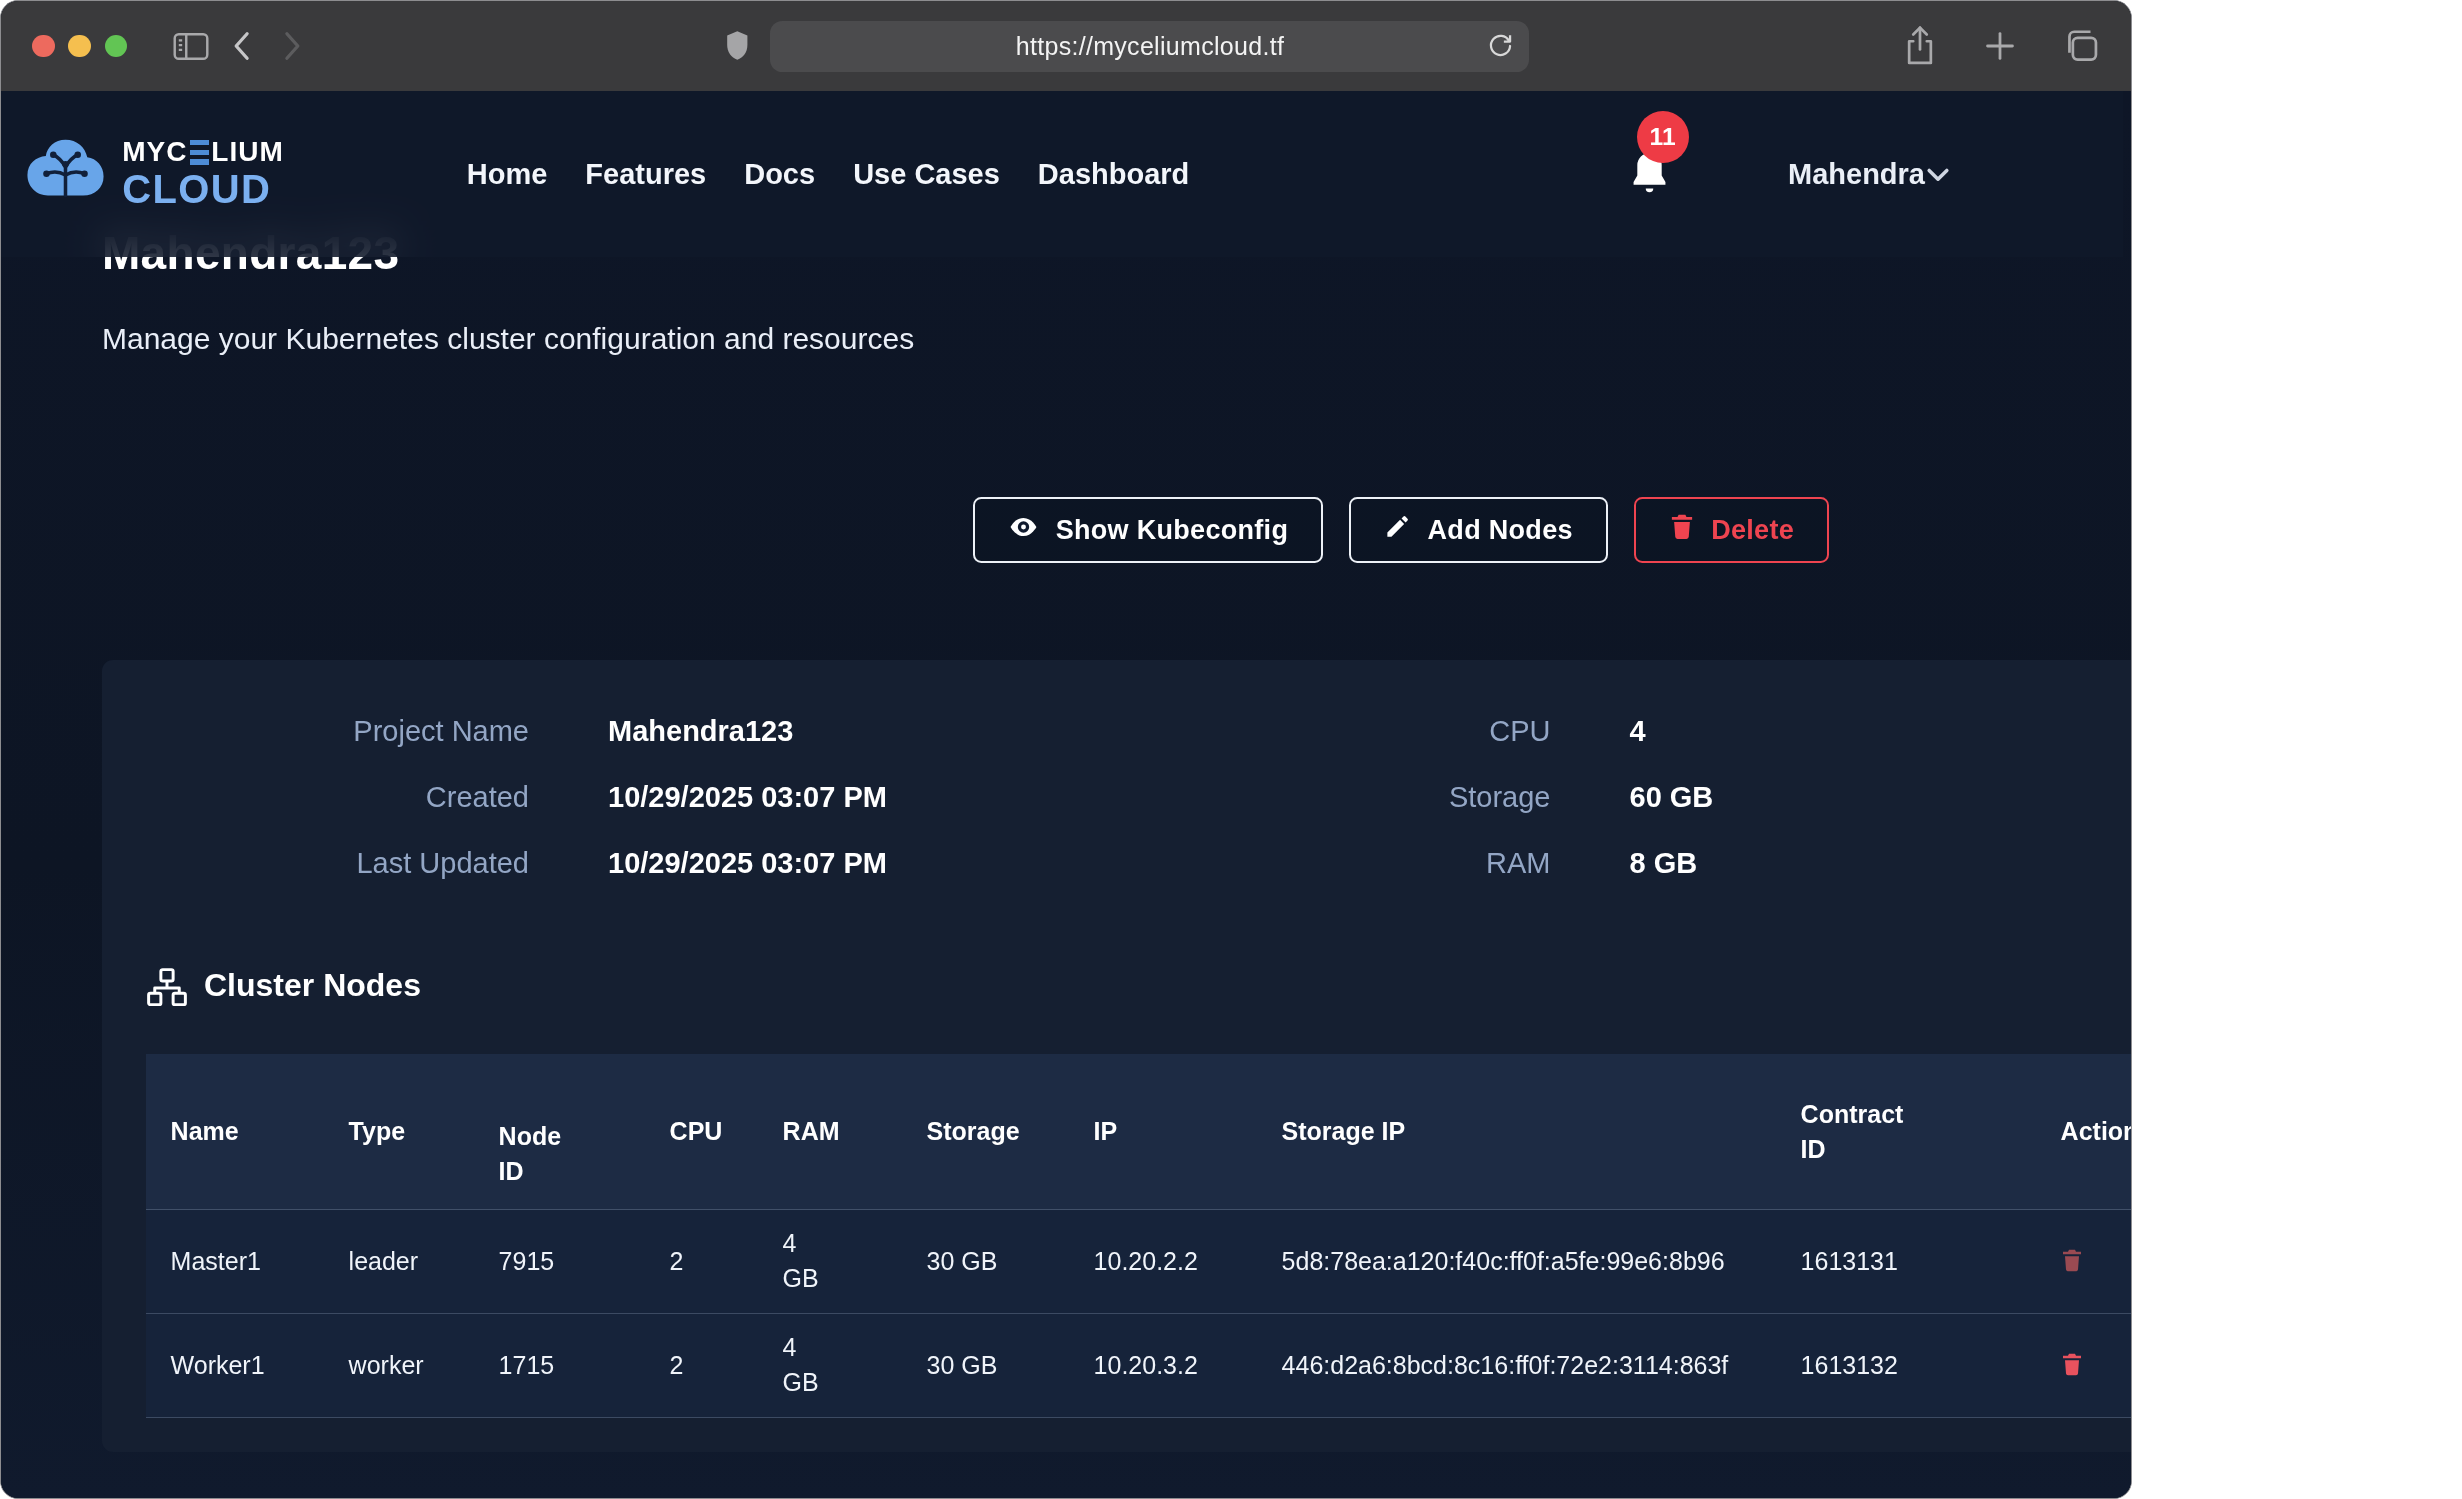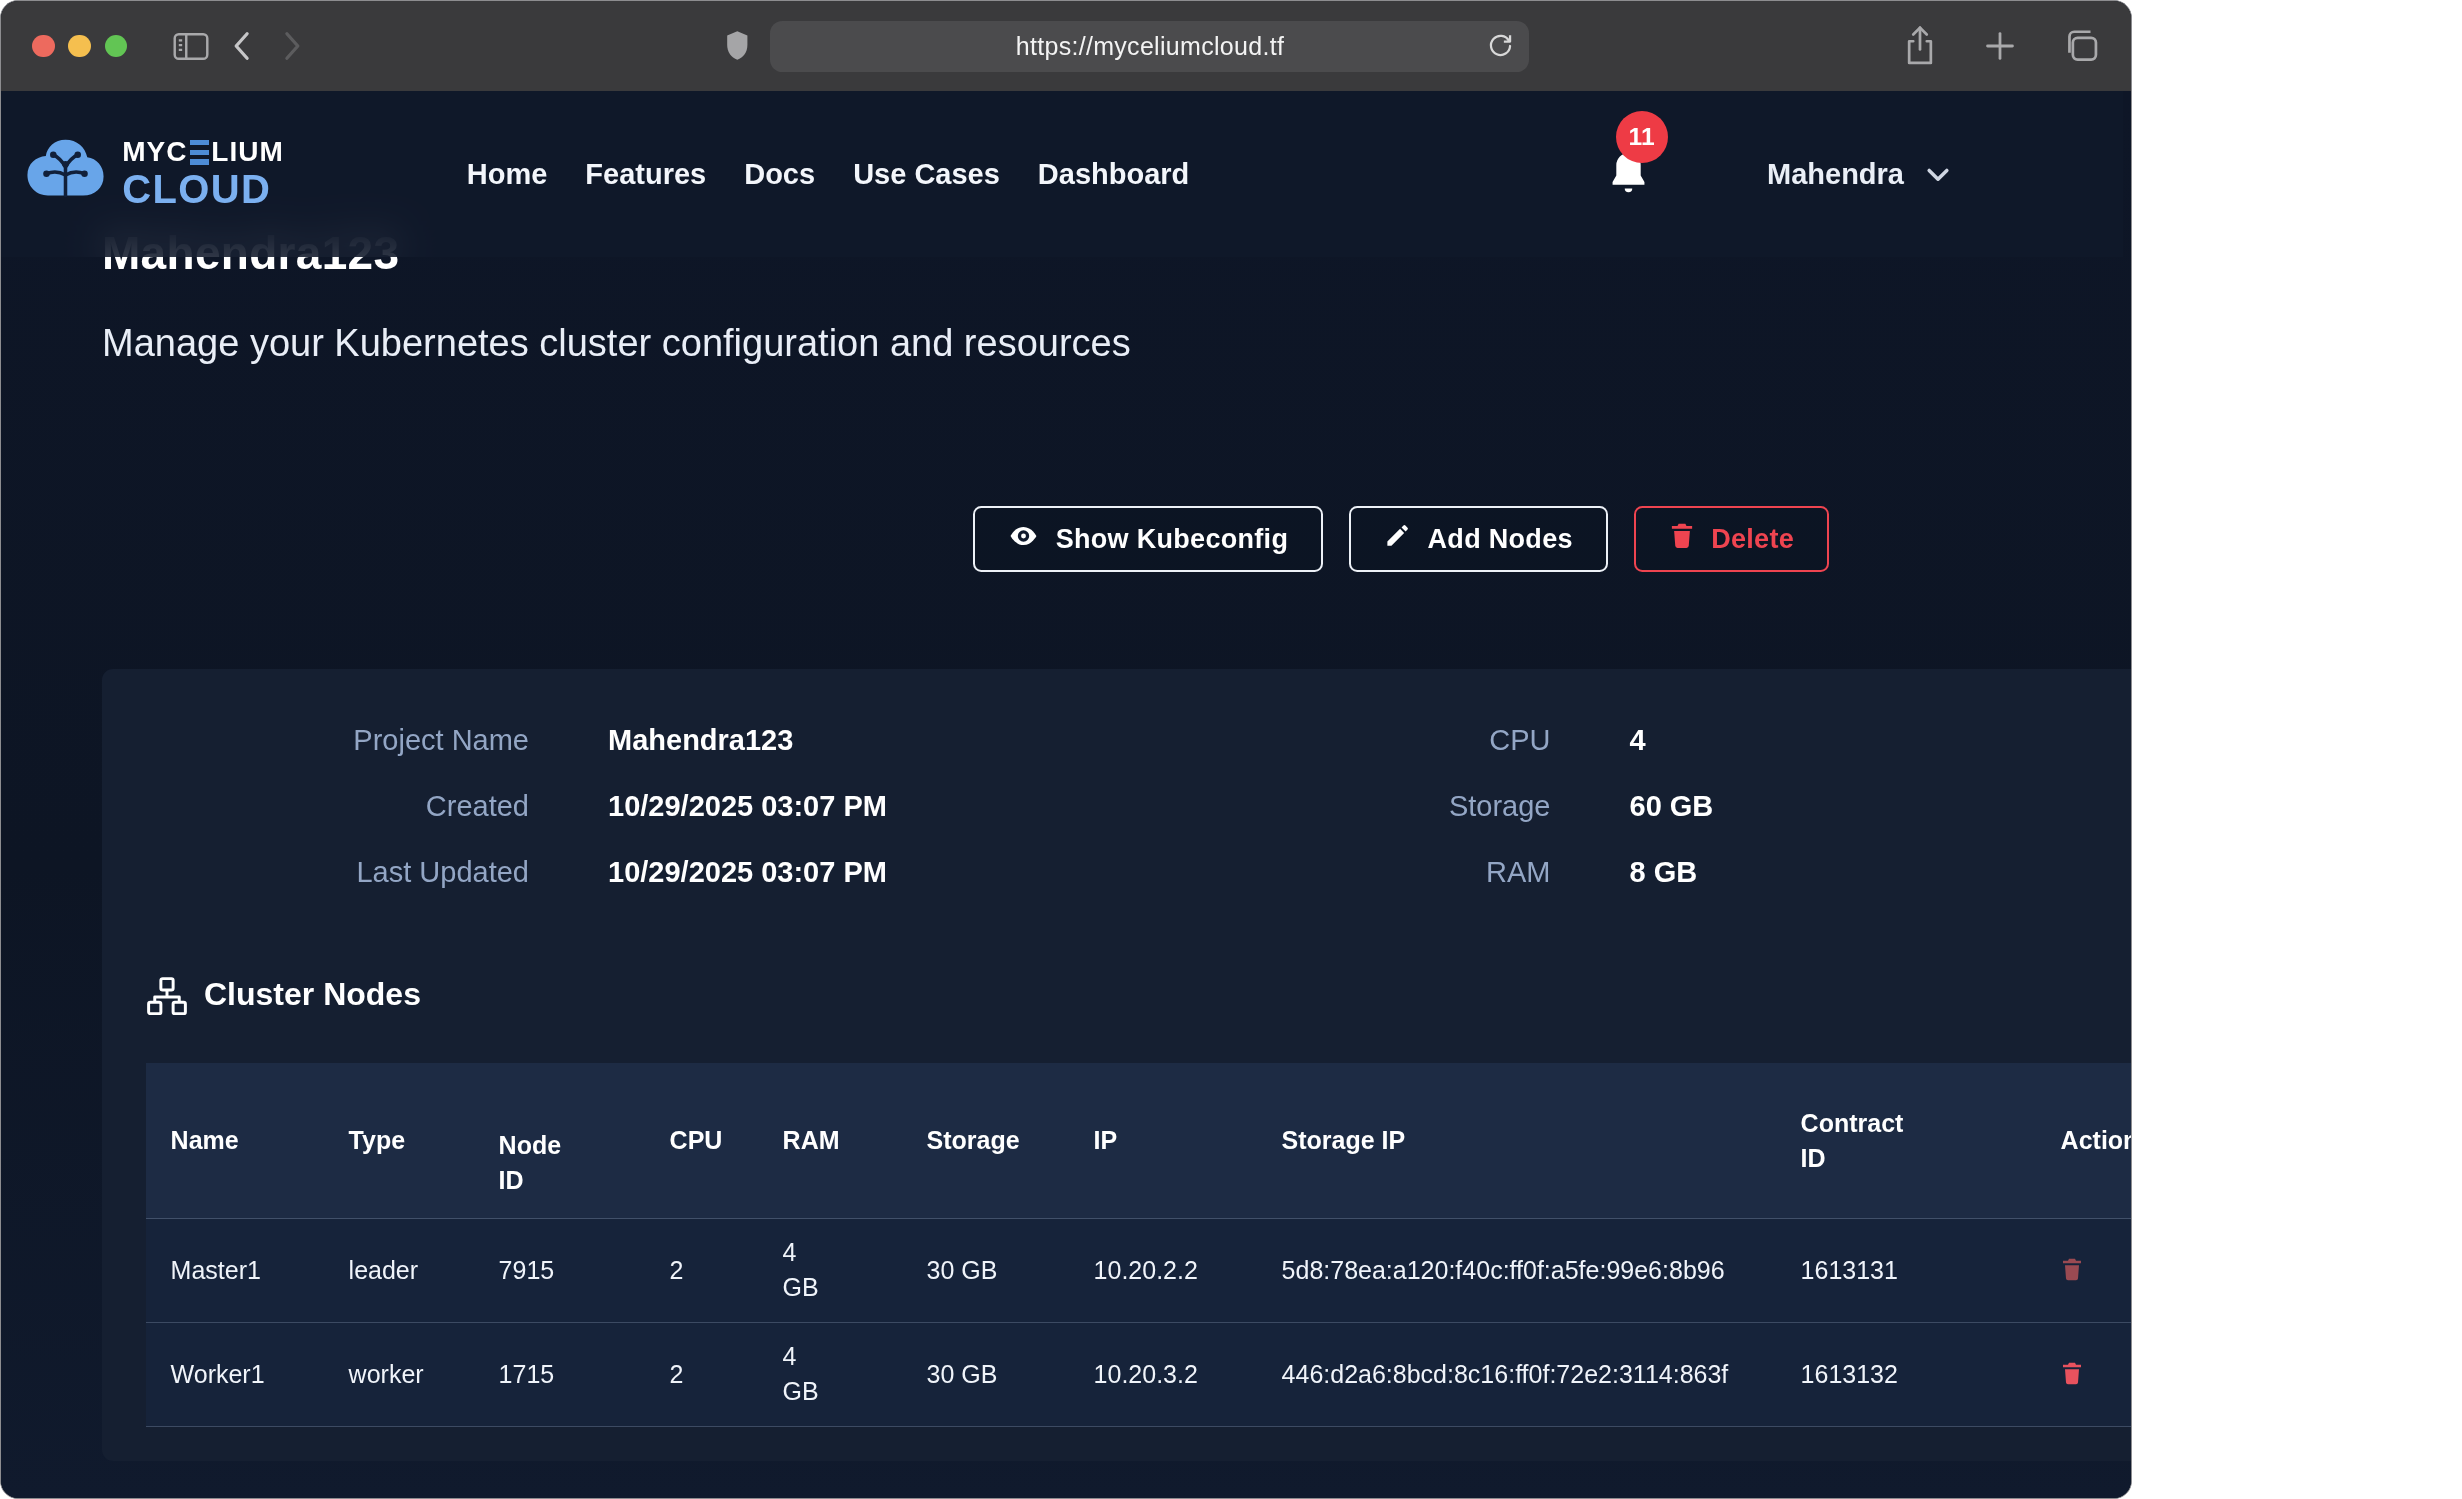--- a/index.html
+++ b/index.html
@@ -55,27 +55,27 @@
   .nav-links { display: flex; gap: 38px; margin-left: 183px; }
   .nav-links a { color: #f3f6fb; text-decoration: none; font-size: 29px; font-weight: 700; }
   .nav-right { margin-left: auto; display: flex; align-items: center; gap: 116px; }
   .bell-wrap { position: relative; color: #ffffff; }
   .badge {
     position: absolute; top: -38px; left: 9.6px;
     min-width: 52px; height: 52px; padding: 0 8.2px; border-radius: 27px;
     background: #ee3b45; color: #fff; font-size: 24.6px; font-weight: 700;
     display: flex; align-items: center; justify-content: center;
   }
-  .user { display: flex; align-items: center; gap: 21px; color: #eaeff7; font-size: 29px; font-weight: 600; background: none; border: none; }
+  .user { display: flex; align-items: center; gap: 0; color: #eaeff7; font-size: 29px; font-weight: 600; background: none; border: none; }
   .user svg { color: #cfd6e2; }
 
   
   .content { position: relative; z-index: 1; padding: 135px 230px 0 101px; }
   .page-title { font-size: 46px; font-weight: 800; color: #ffffff; letter-spacing: 0.3px; }
-  .page-subtitle { margin-top: 42px; font-size: 38px; color: #e9eef7; }
+  .page-subtitle { margin-top: 42px; font-size: 30px; color: #e9eef7; }
 
   .toolbar { display: flex; justify-content: flex-end; align-items: center; gap: 26px; margin-top: 141px; padding-right: 72px; }
   .btn {
     height: 66px; padding: 16px 33px; border-radius: 8.2px;
     border: 2.1px solid #edf1f7; background: rgba(10,17,30,0.15);
     color: #ffffff; font-size: 27px; font-weight: 700;
     display: inline-flex; align-items: center; gap: 16.4px; letter-spacing: 0.3px;
   }
   .btn svg { flex: 0 0 auto; }
   .btn.danger { border-color: #ef4450; color: #ef4450; }

